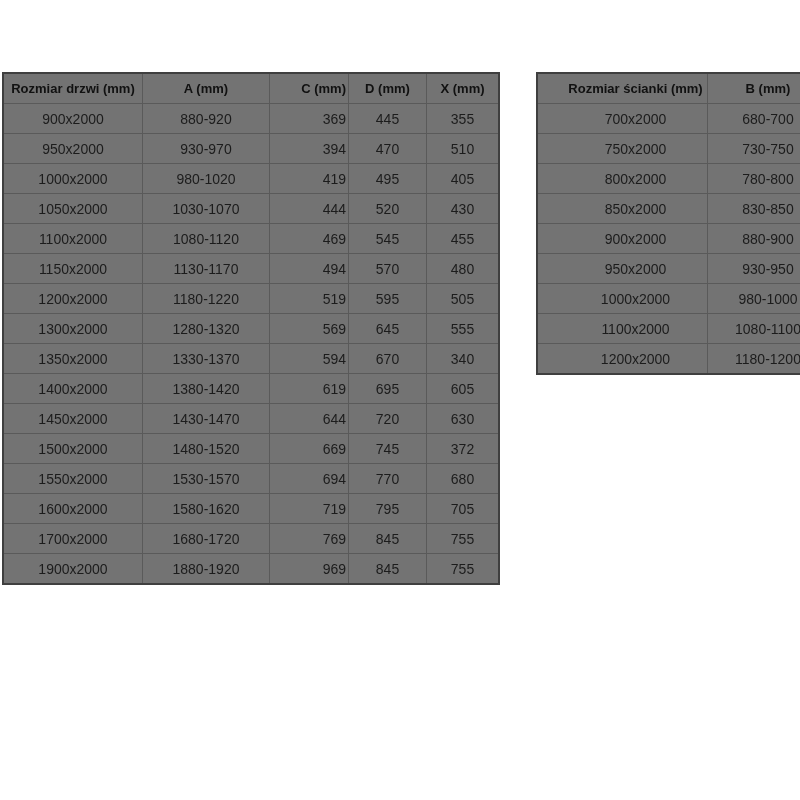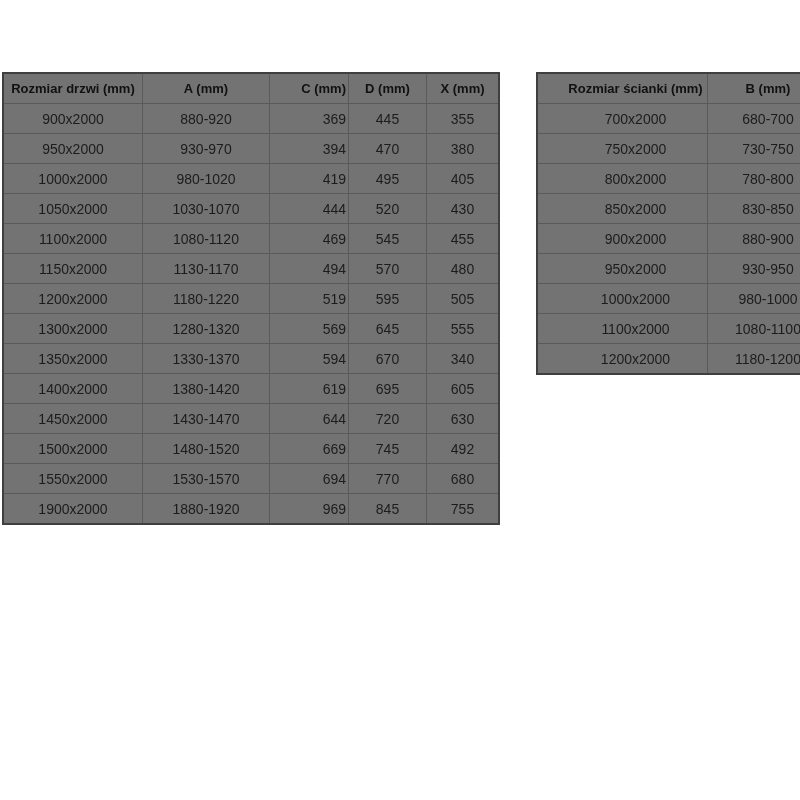--- a/index.html
+++ b/index.html
@@ -82,21 +82,21 @@
           <td>880-920</td>
           <td>369</td>
           <td>445</td>
           <td>355</td>
         </tr>
         <tr>
           <td>950x2000</td>
           <td>930-970</td>
           <td>394</td>
           <td>470</td>
-          <td>380</td>
+          <td>510</td>
         </tr>
         <tr>
           <td>1000x2000</td>
           <td>980-1020</td>
           <td>419</td>
           <td>495</td>
           <td>405</td>
         </tr>
         <tr>
           <td>1050x2000</td>
@@ -152,30 +152,44 @@
           <td>1430-1470</td>
           <td>644</td>
           <td>720</td>
           <td>630</td>
         </tr>
         <tr>
           <td>1500x2000</td>
           <td>1480-1520</td>
           <td>669</td>
           <td>745</td>
-          <td>492</td>
+          <td>372</td>
         </tr>
         <tr>
           <td>1550x2000</td>
           <td>1530-1570</td>
           <td>694</td>
           <td>770</td>
           <td>680</td>
         </tr>
         <tr>
+          <td>1600x2000</td>
+          <td>1580-1620</td>
+          <td>719</td>
+          <td>795</td>
+          <td>705</td>
+        </tr>
+        <tr>
+          <td>1700x2000</td>
+          <td>1680-1720</td>
+          <td>769</td>
+          <td>845</td>
+          <td>755</td>
+        </tr>
+        <tr>
           <td>1900x2000</td>
           <td>1880-1920</td>
           <td>969</td>
           <td>845</td>
           <td>755</td>
         </tr>
       </tbody>
   </table>
 
   <table class="spec-table" id="walls-table">

